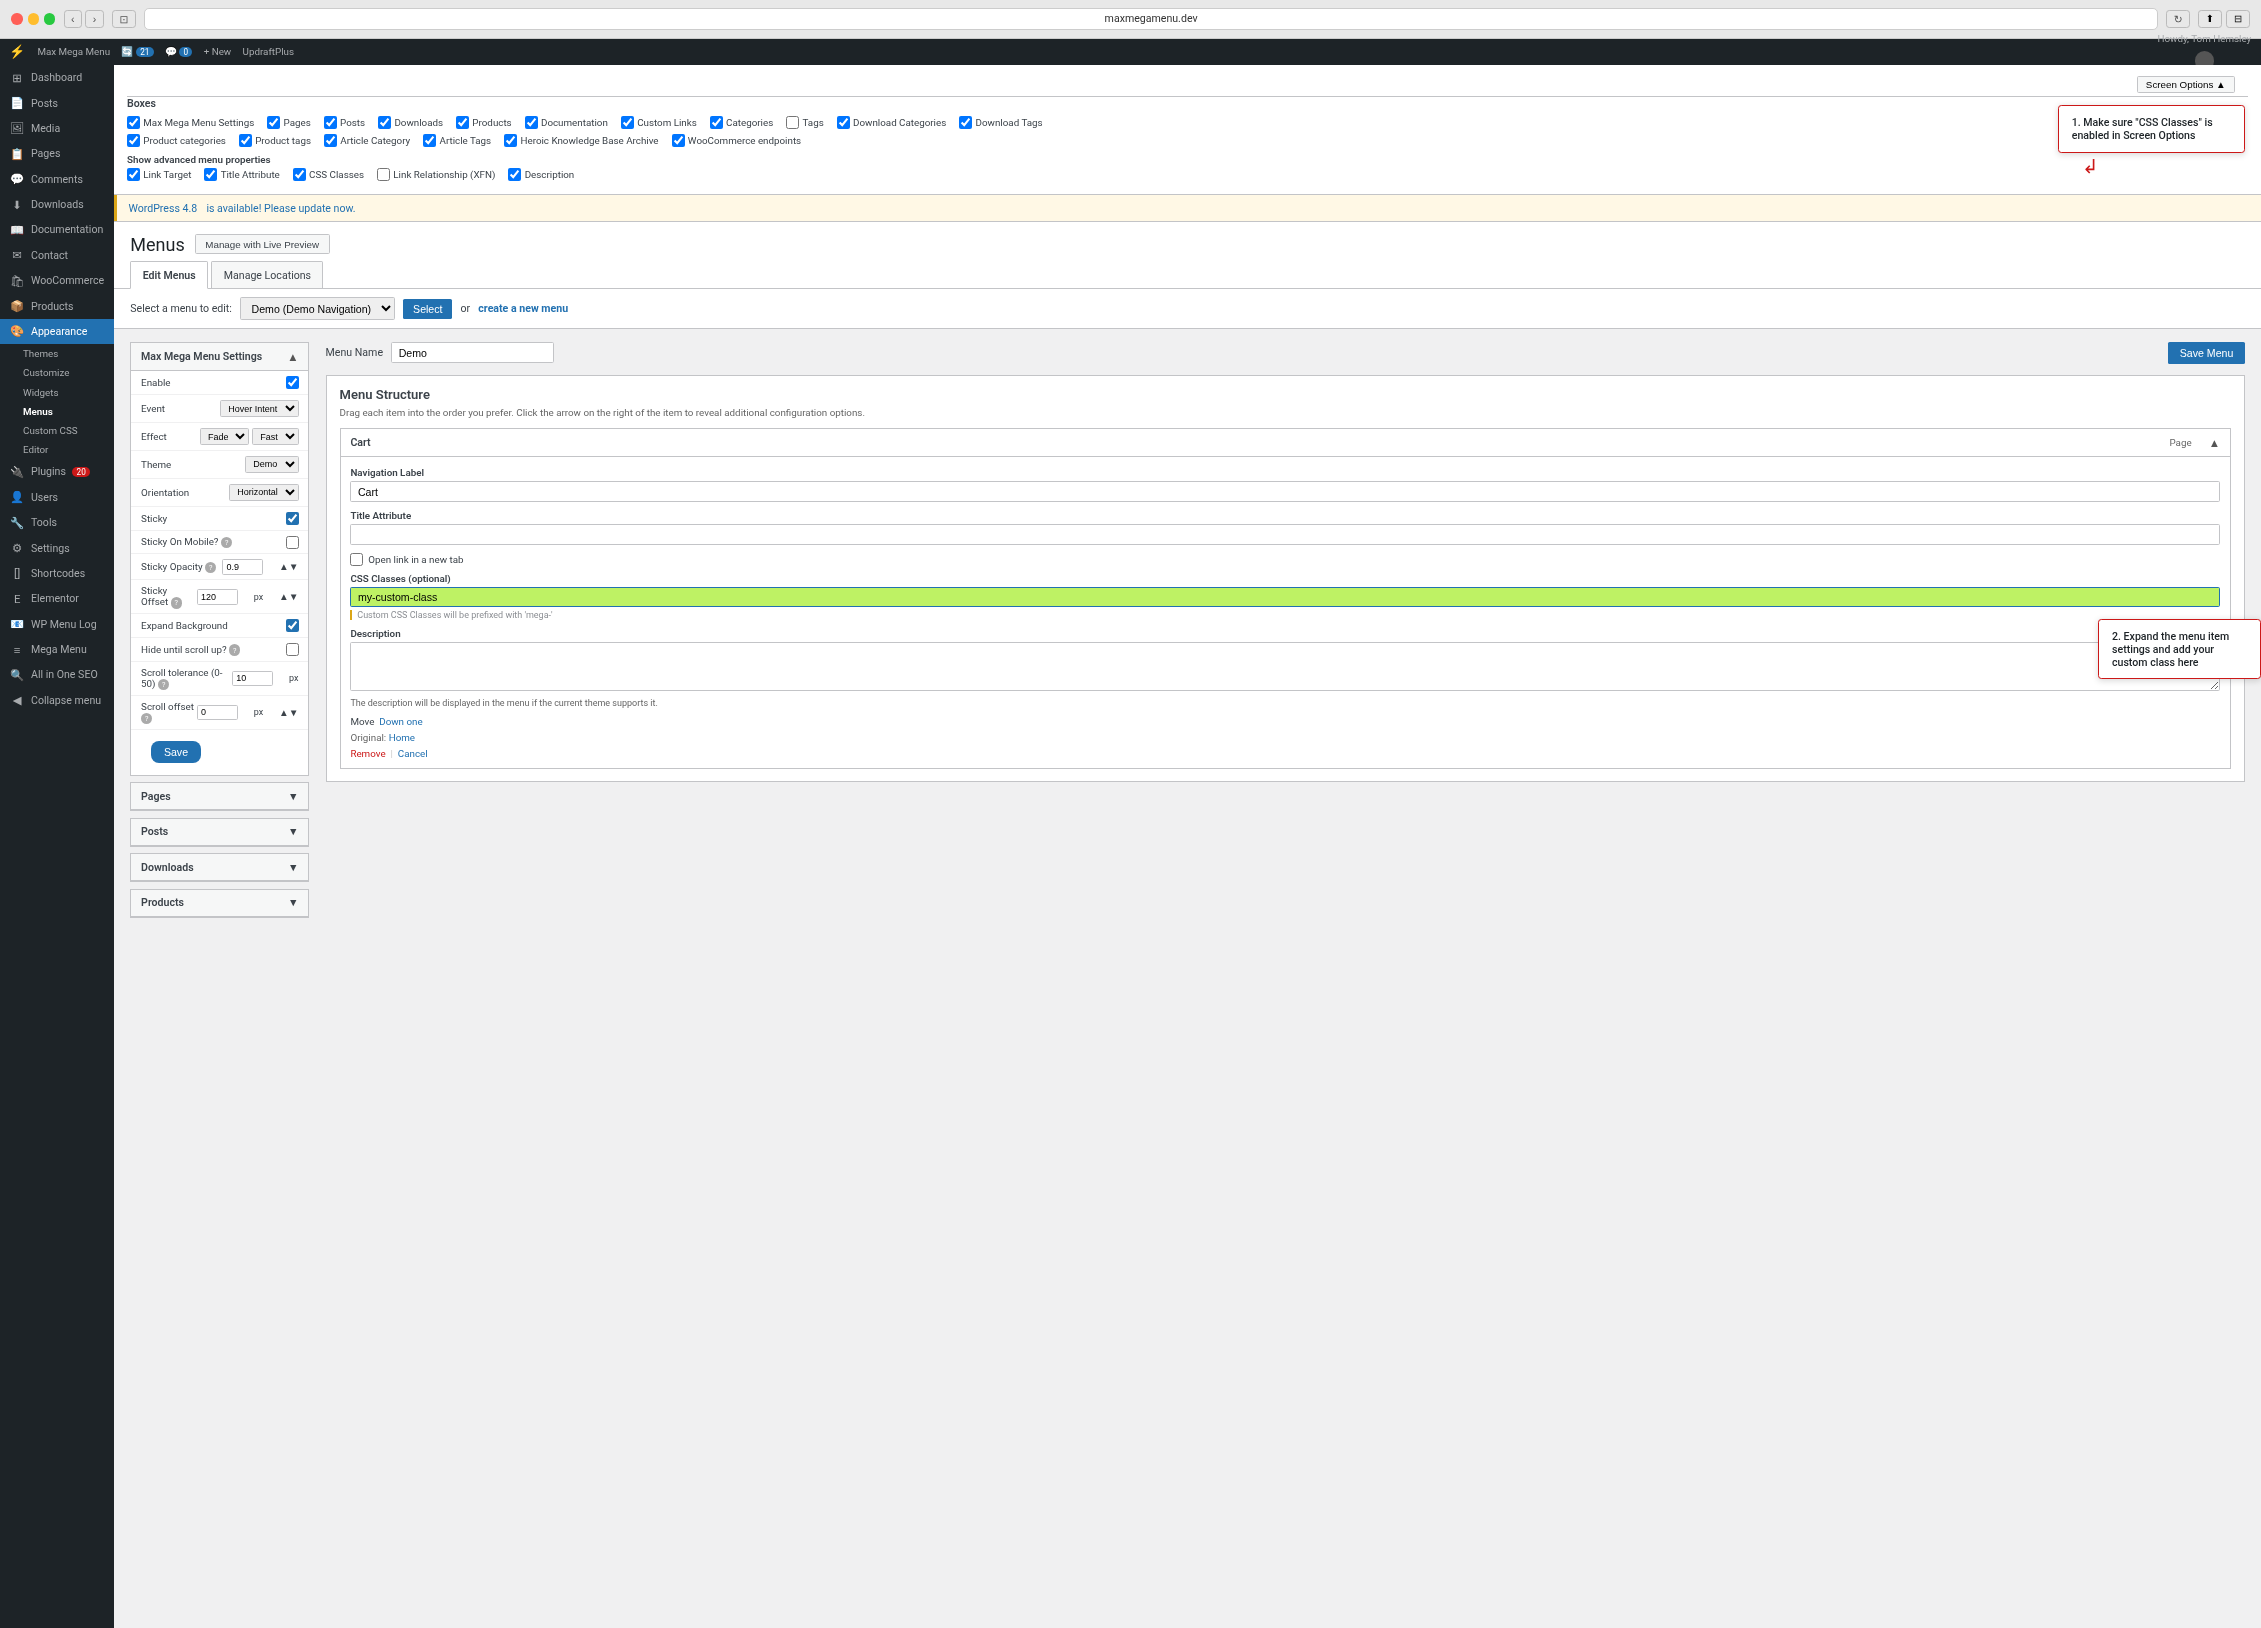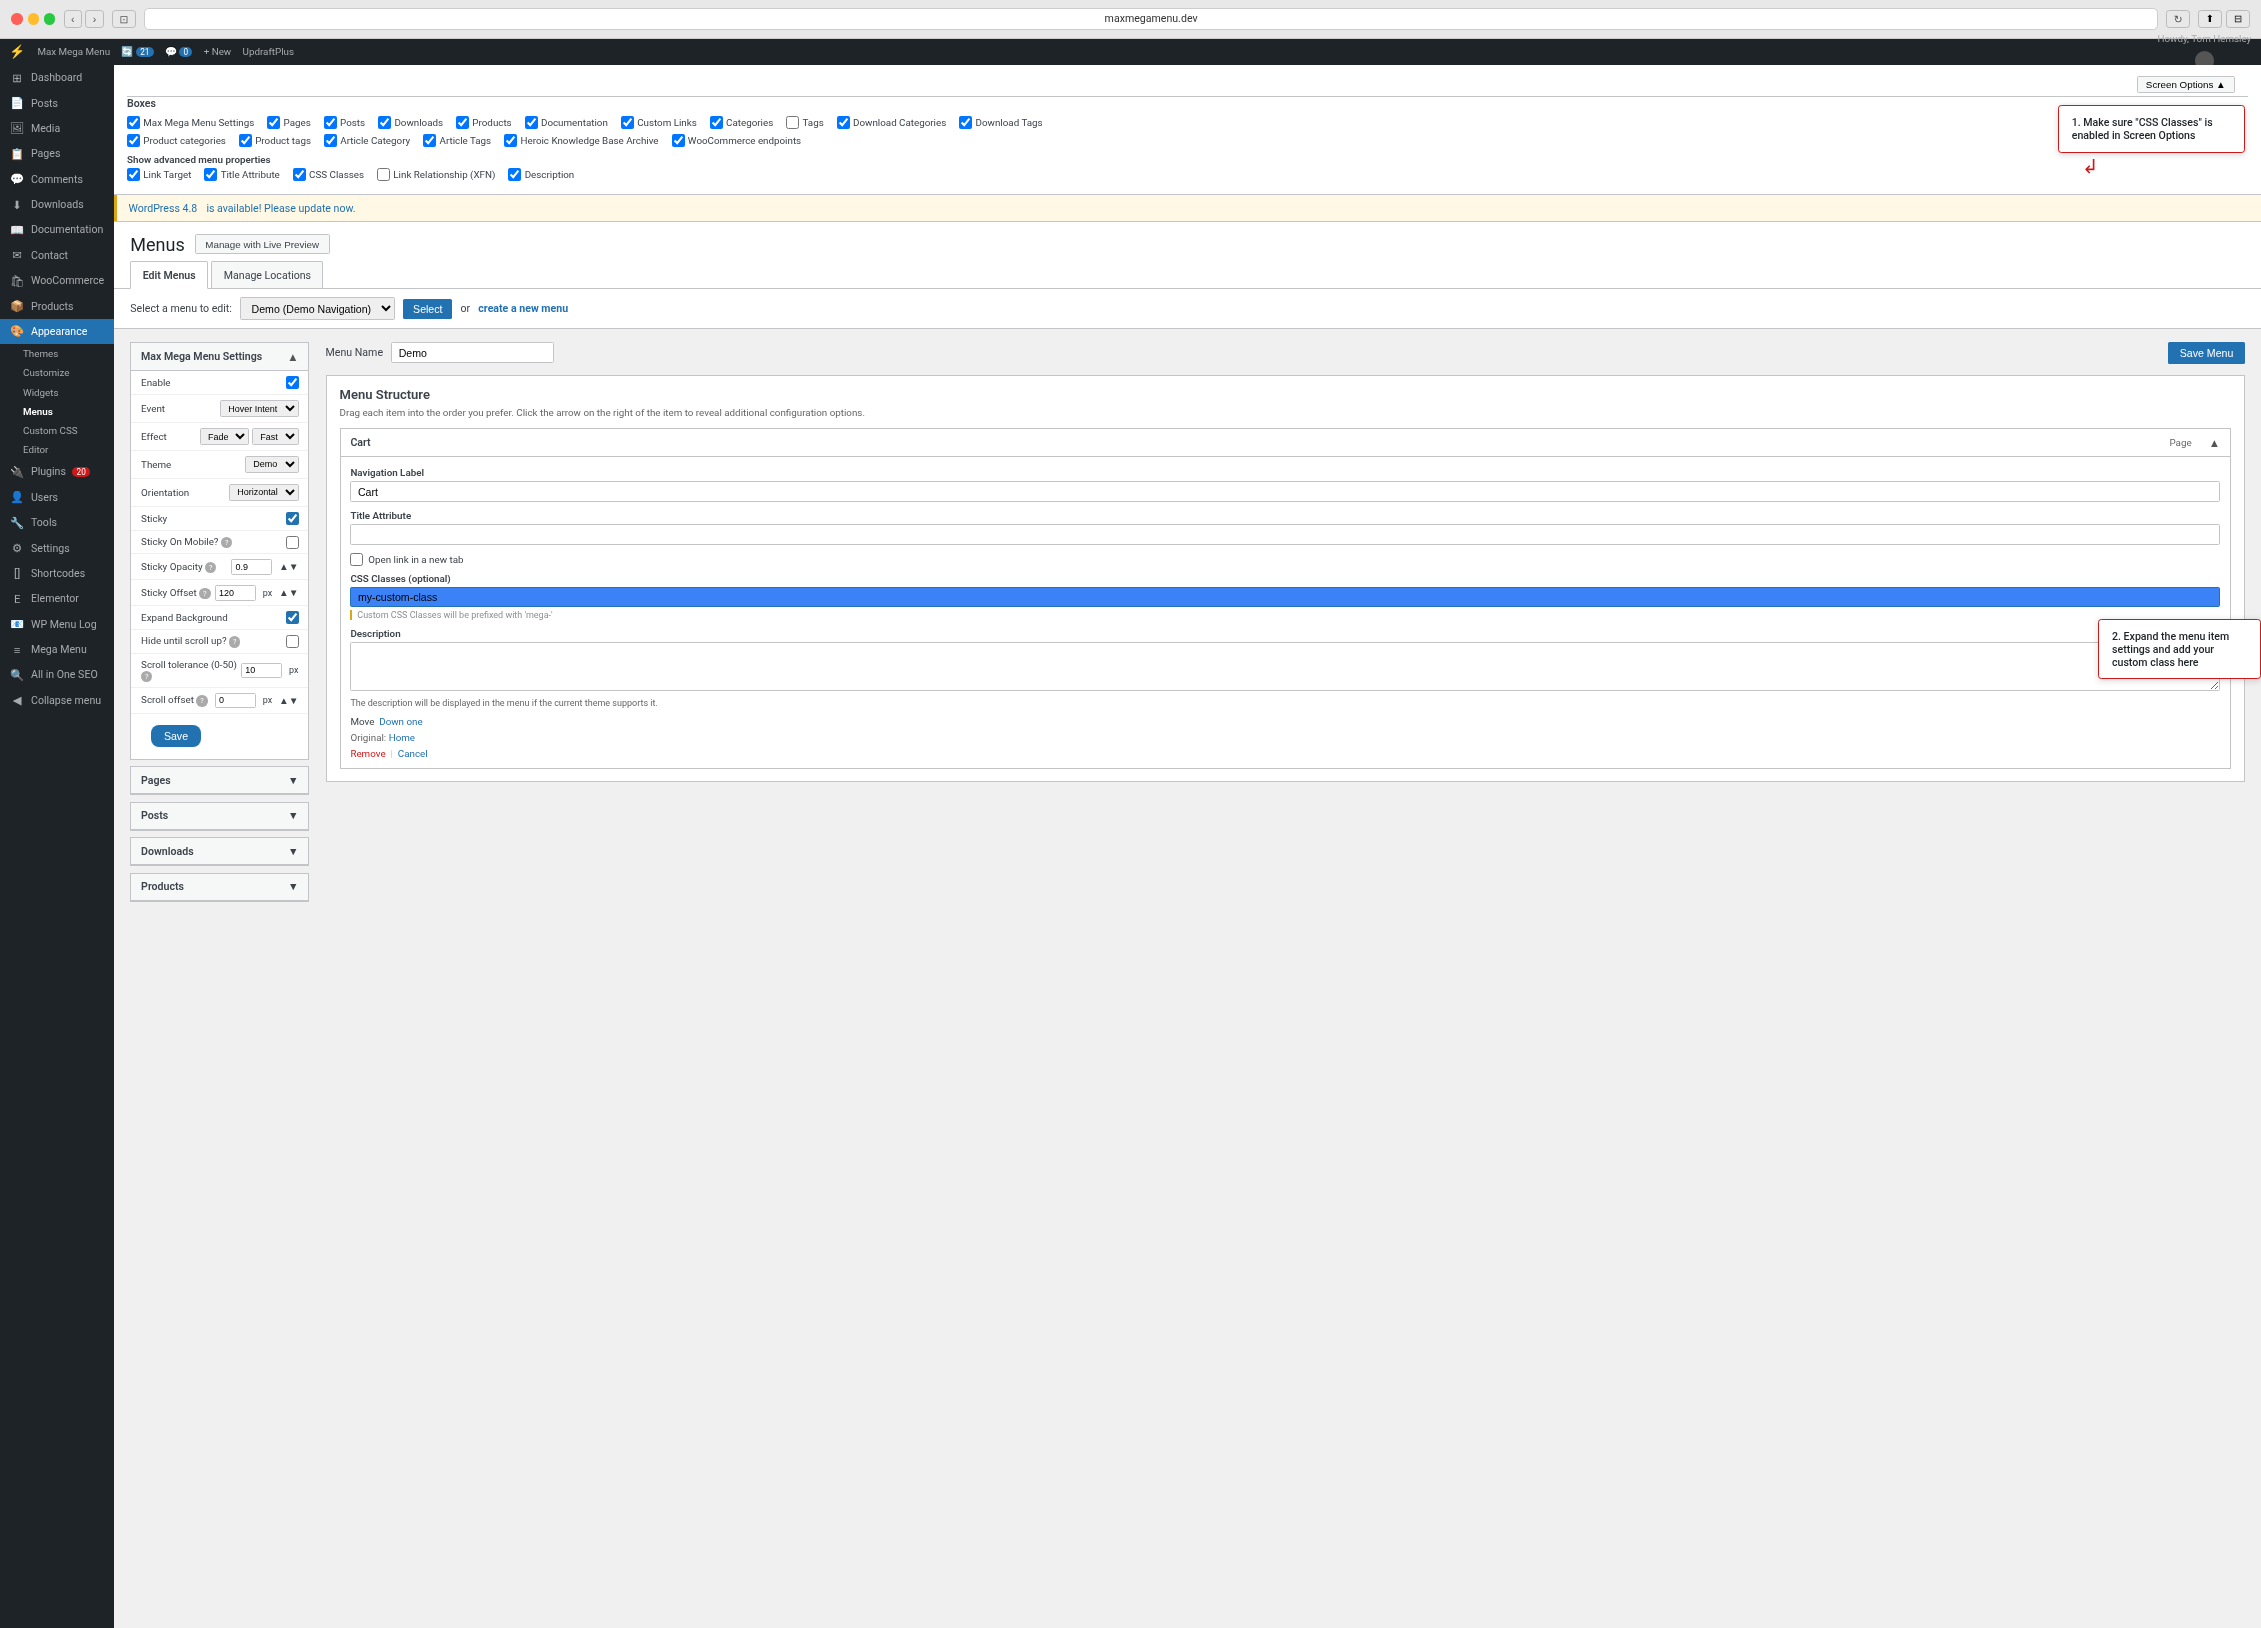--- a/index.html
+++ b/index.html
@@ -96,37 +96,37 @@
     
     .menu-item-box { border: 0.8px solid #c3c4c7; background: white; margin-bottom: 0; }
     .menu-item-header { display: flex; align-items: center; justify-content: space-between; padding: 6.5px 9.8px; cursor: pointer; }
     .menu-item-title { font-size: 10.6px; font-weight: 600; }
     .menu-item-type { font-size: 9.8px; color: #666; }
     .menu-item-expand { font-size: 11.4px; color: #555; }
     .menu-item-body { padding: 9.8px; border-top: 0.8px solid #c3c4c7; }
     .field-group { margin-bottom: 8.2px; }
     .field-label { font-size: 9.8px; font-weight: 600; color: #3c434a; margin-bottom: 3.3px; display: block; }
     .field-input { border: 0.8px solid #c3c4c7; border-radius: 1.6px; padding: 3.3px 6.5px; font-size: 10.6px; width: 100%; }
-    .field-input-highlight { border: 1.6px solid #2271b1; border-radius: 1.6px; padding: 3.3px 6.5px; font-size: 10.6px; width: 100%; background: #3b82f6; }
+    .field-input-highlight { border: 1.6px solid #2271b1; border-radius: 1.6px; padding: 3.3px 6.5px; font-size: 10.6px; width: 100%; background: #bef264; }
     .field-checkbox-row { display: flex; align-items: center; gap: 4.9px; font-size: 9.8px; margin-bottom: 6.5px; }
     .field-note { font-size: 9px; color: #8c8f94; border-left: 2.4px solid #dba617; padding-left: 4.9px; margin-top: 2.4px; }
     .field-textarea { border: 0.8px solid #c3c4c7; border-radius: 1.6px; padding: 3.3px 6.5px; font-size: 9.8px; width: 100%; height: 49px; resize: vertical; }
     .field-desc-note { font-size: 9px; color: #666; margin-top: 3.3px; }
     .move-row { display: flex; align-items: center; gap: 4.9px; font-size: 9.8px; margin-top: 6.5px; }
     .move-link { color: #2271b1; text-decoration: none; }
     .original-row { font-size: 9.8px; color: #666; margin-top: 4.9px; }
     .original-link { color: #2271b1; text-decoration: none; }
     .remove-cancel-row { display: flex; gap: 4.9px; font-size: 9.8px; margin-top: 4.9px; }
     .remove-link { color: #cc1818; text-decoration: none; }
     .action-link { color: #2271b1; text-decoration: none; }
     .separator { color: #ccc; }
 
     .top-content { background: white; padding: 8.2px 13px; border-bottom: 0.8px solid #c3c4c7; }
 
-    .panel-row-inputs { display: flex; align-items: center; gap: 7px; }
+    .panel-row-inputs { display: flex; align-items: center; gap: 16px; }
 
     
     .screen-options-row { display: flex; align-items: center; justify-content: flex-end; padding: 3.3px 13px; background: white; border-bottom: 0.8px solid #c3c4c7; }
 
     .relative-wrap { position: relative; }
 
     .info-badge { display: inline-flex; align-items: center; justify-content: center; width: 11.4px; height: 11.4px; border-radius: 50%; background: #aaa; color: white; font-size: 7.3px; cursor: pointer; }
   </style>
 </head>
 <body>

